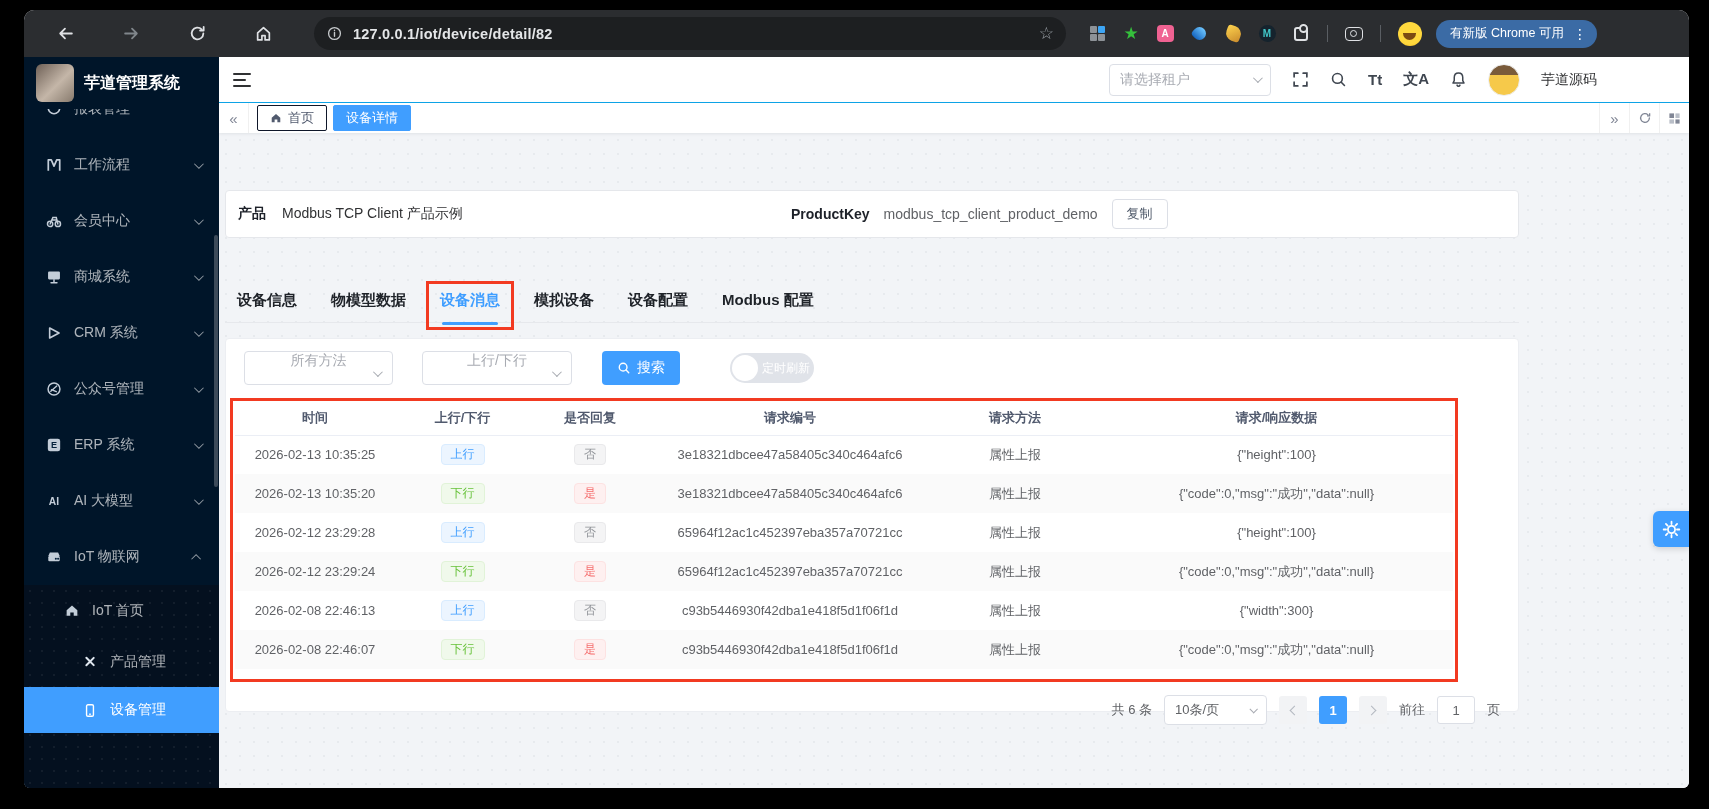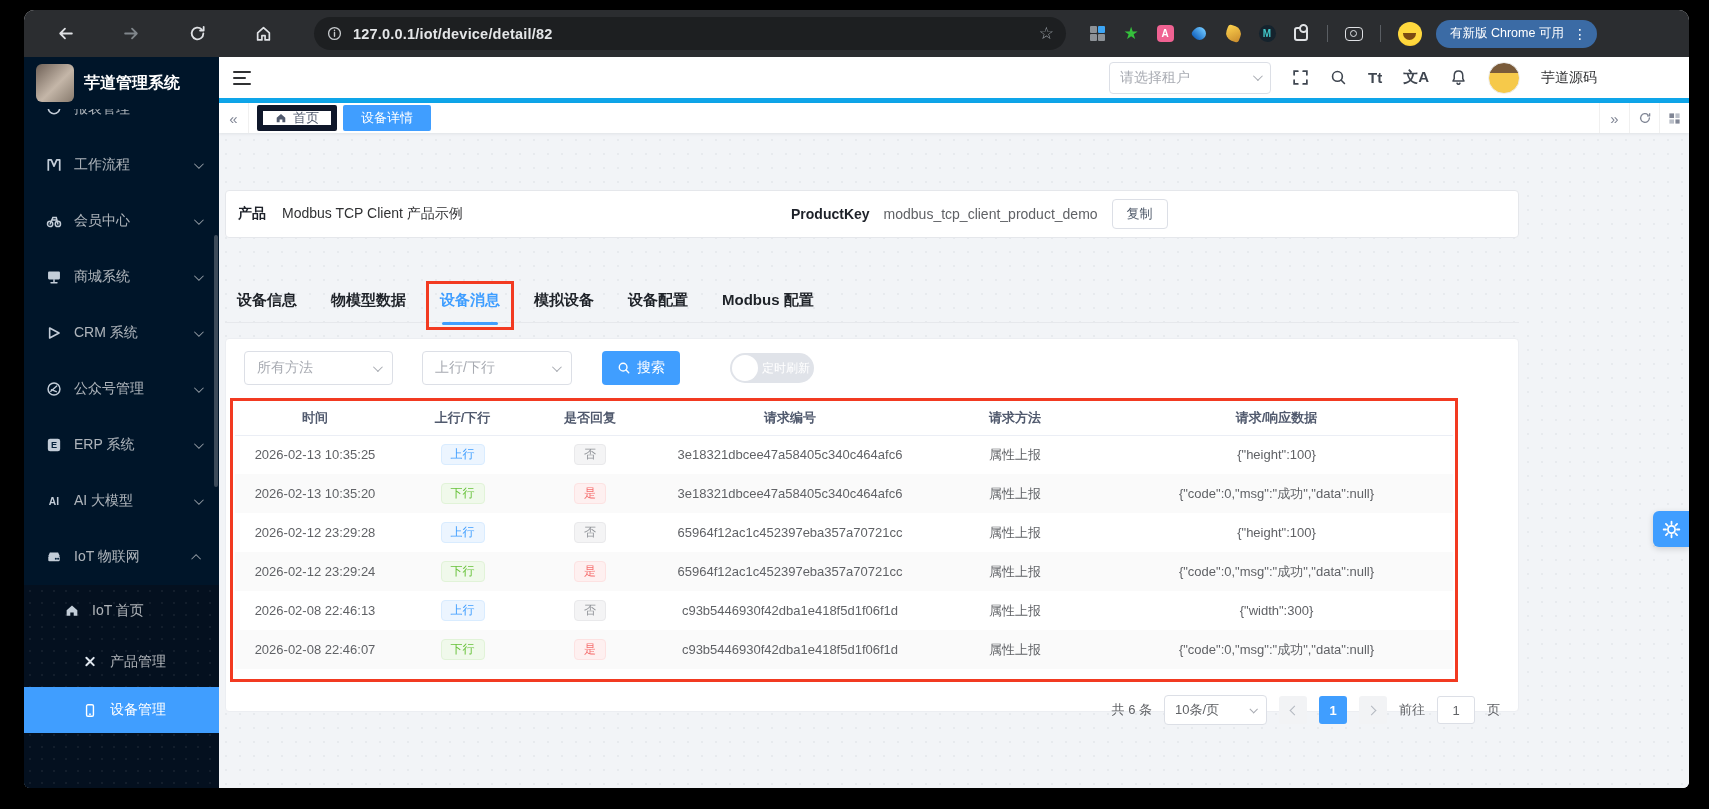--- a/index.html
+++ b/index.html
@@ -56,37 +56,37 @@
   .submenu { list-style:none; background:#04101f;
     background-image:radial-gradient(rgba(255,255,255,.06) 1px,transparent 1px); background-size:12px 12px; flex:1; }
   .submenu .menu-item { height:51px; padding-left:40px; }
   .submenu .menu-item.lv3 { padding-left:58px; }
   .submenu .menu-item.active { background:#409eff; color:#fff; height:46px; }
   .side-scrollbar { position:absolute; right:1px; top:178px; width:4px; height:252px; background:#3c4a59; border-radius:2px; }
 
   .main { flex:1; display:flex; flex-direction:column; min-width:0; background:#f2f4f7; }
 
   
-  .app-header { flex:0 0 46px; background:#fff; display:flex; align-items:center; padding:0 92px 0 14px; border-bottom:5px solid #0ea5e9; }
+  .app-header { flex:0 0 46px; background:#fff; display:flex; align-items:center; padding:0 92px 0 14px; border-bottom:1px solid #0ea5e9; }
   .burger { width:18px; height:14px; display:flex; flex-direction:column; justify-content:space-between; cursor:pointer; }
   .burger i { height:2px; background:#303133; border-radius:1px; }
   .burger i:nth-child(2){ width:13px; }
   .hdr-right { margin-left:auto; display:flex; align-items:center; gap:21px; }
   .tenant-select { width:162px; height:32px; border:1px solid #dcdfe6; border-radius:4px; display:flex; align-items:center;
     padding:0 10px; color:#a8abb2; font-size:14px; background:#fff; }
   .tenant-select .chev2 { margin-left:auto; width:7px; height:7px; border-right:1.4px solid #a8abb2; border-bottom:1.4px solid #a8abb2; transform:rotate(45deg) translateY(-2px); }
   .hicon { color:#3f4650; display:flex; align-items:center; justify-content:center; font-size:15px; font-weight:600; }
   .avatar { width:32px; height:32px; border-radius:50%; background:linear-gradient(180deg,#7a5b3a 0 32%,#f6c94a 32%); border:1px solid #eee; }
   .username { font-size:14px; color:#303133; }
 
   
   .tagbar { flex:0 0 30px; background:#fff; display:flex; align-items:center; padding:0 0 0 0; box-shadow:0 1px 3px rgba(0,21,41,.08); position:relative; z-index:1; }
   .tag-arrow { width:30px; height:30px; display:flex; align-items:center; justify-content:center; color:#808695; font-size:15px; border-right:1px solid #f0f0f0; cursor:pointer; }
   .tag-arrow.r { border-right:none; border-left:1px solid #f0f0f0; }
-  .tag-chip { height:26px; display:flex; align-items:center; gap:6px; border:6px solid #0f172a; border-radius:2px;
+  .tag-chip { height:26px; display:flex; align-items:center; gap:6px; border:1px solid #0f172a; border-radius:2px;
     background:#fff; color:#515a6e; font-size:13px; padding:0 12px; margin-left:8px; cursor:pointer; }
   .tag-chip.active { background:#409eff; border-color:#409eff; color:#fff; margin-left:6px; }
   .tag-right { margin-left:auto; display:flex; align-items:center; }
   .tag-right .tag-arrow { border-left:1px solid #f0f0f0; border-right:none; }
 
   
   .content { flex:1; position:relative; overflow:hidden;
     background-image:radial-gradient(rgba(50,70,100,.06) 1px,transparent 1px); background-size:14px 14px; }
   .device-title { position:absolute; left:18px; top:20px; font-size:19px; font-weight:700; color:#1d2129; }
   .product-card { position:absolute; left:6px; top:57px; width:1294px; height:48px; background:#fff;
@@ -103,21 +103,21 @@
     gap:34px; padding-left:12px; border-bottom:1px solid #e6e8ec; }
   .dtab { font-size:15px; font-weight:600; color:#1f2329; cursor:pointer; position:relative; height:45px; display:flex; align-items:center; }
   .dtab.active { color:#409eff; }
   .dtab.active::after { content:""; position:absolute; left:2px; right:2px; bottom:-2px; height:3px; background:#409eff; border-radius:2px; }
   .dtab.active .anno-box { position:absolute; left:-14px; right:-14px; top:3px; bottom:-7px; border:3px solid #f23a21; pointer-events:none; }
 
   .big-card { position:absolute; left:6px; top:205px; width:1294px; height:374px; background:#fff;
     border-radius:4px; border:1px solid #eceef2; padding:12px 18px 0; }
   .filter-row { display:flex; align-items:center; height:34px; margin-top:0; }
   .f-select { width:149px; height:34px; border:1px solid #dcdfe6; border-radius:4px; background:#fff; display:flex;
-    align-items:center; padding:0 12px; color:#a8abb2; font-size:14px; }
+    align-items:center; padding:0 12px; color:#a8abb2; font-size:14px;flex-direction:column; }
   .f-select .chev2 { margin-left:auto; width:7px; height:7px; border-right:1.4px solid #a8abb2; border-bottom:1.4px solid #a8abb2; transform:rotate(45deg) translateY(-2px); }
   .f-select.s2 { width:150px; margin-left:29px; }
   .search-btn { margin-left:30px; width:78px; height:34px; background:#409eff; border:none; border-radius:4px; color:#fff;
     font-size:14px; display:flex; align-items:center; justify-content:center; gap:6px; cursor:pointer; }
   .toggle { margin-left:50px; width:84px; height:30px; border-radius:15px; background:#e0e3e9; position:relative; display:flex; align-items:center; cursor:pointer; }
   .toggle .knob { width:26px; height:26px; border-radius:50%; background:#fff; margin-left:2px; }
   .toggle .t-label { color:#fff; font-size:12px; margin-left:4px; }
 
   .table-anno { margin:13px 42px 0 -14px; border:3px solid #f23a21; padding:0 2px 10px 2px; }
   table.msg-table { width:100%; border-collapse:collapse; table-layout:fixed; }

